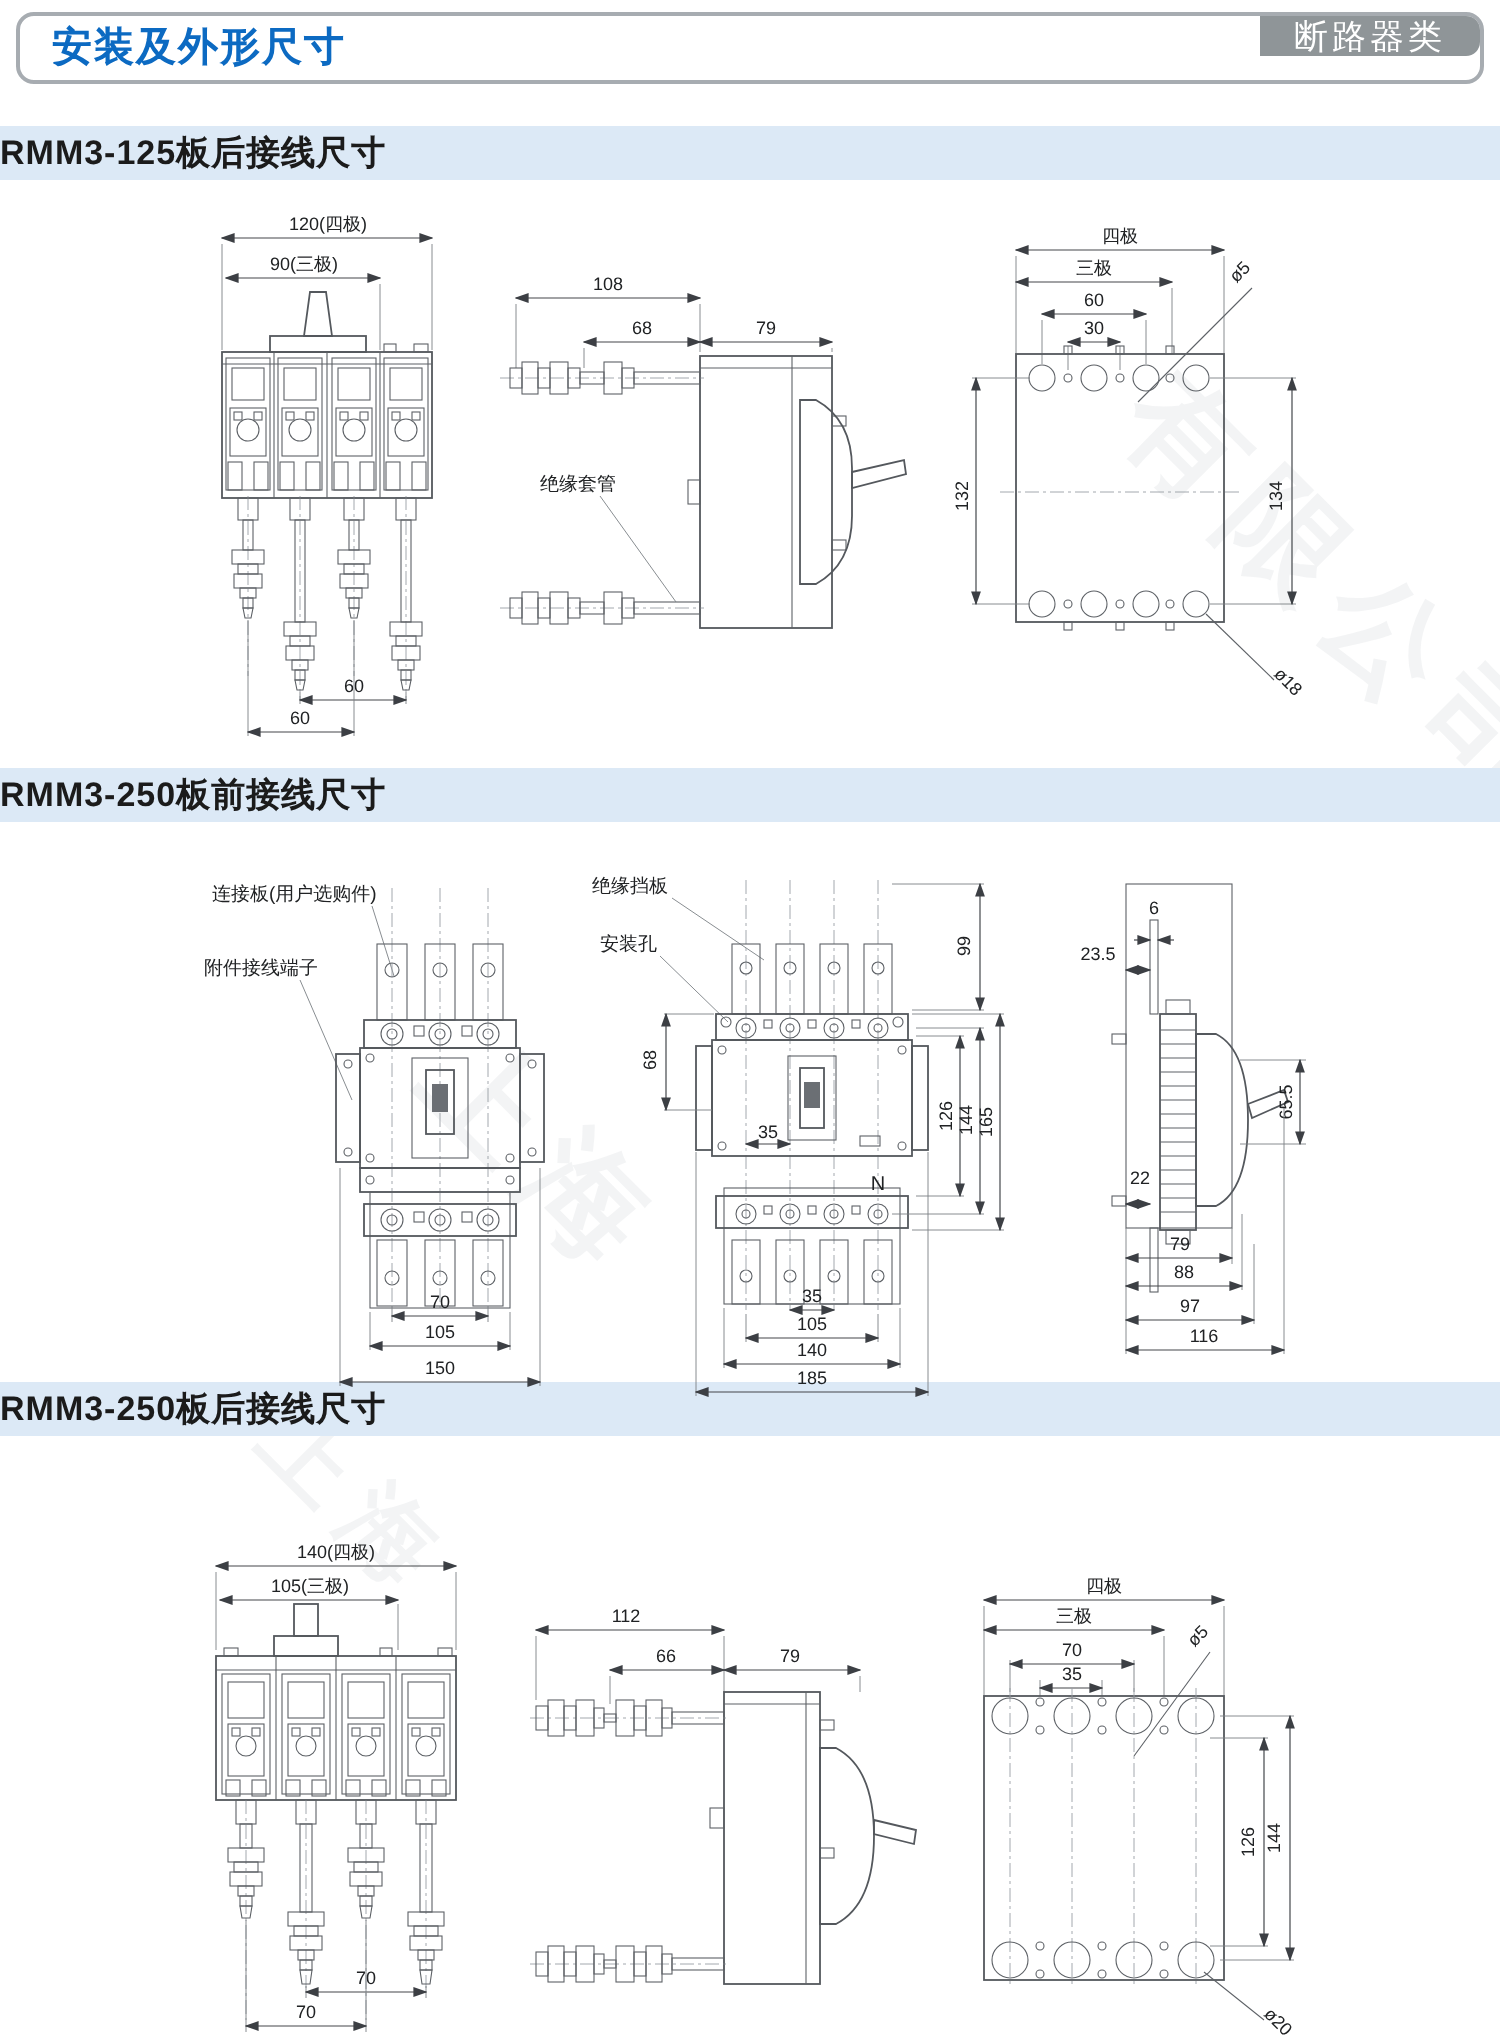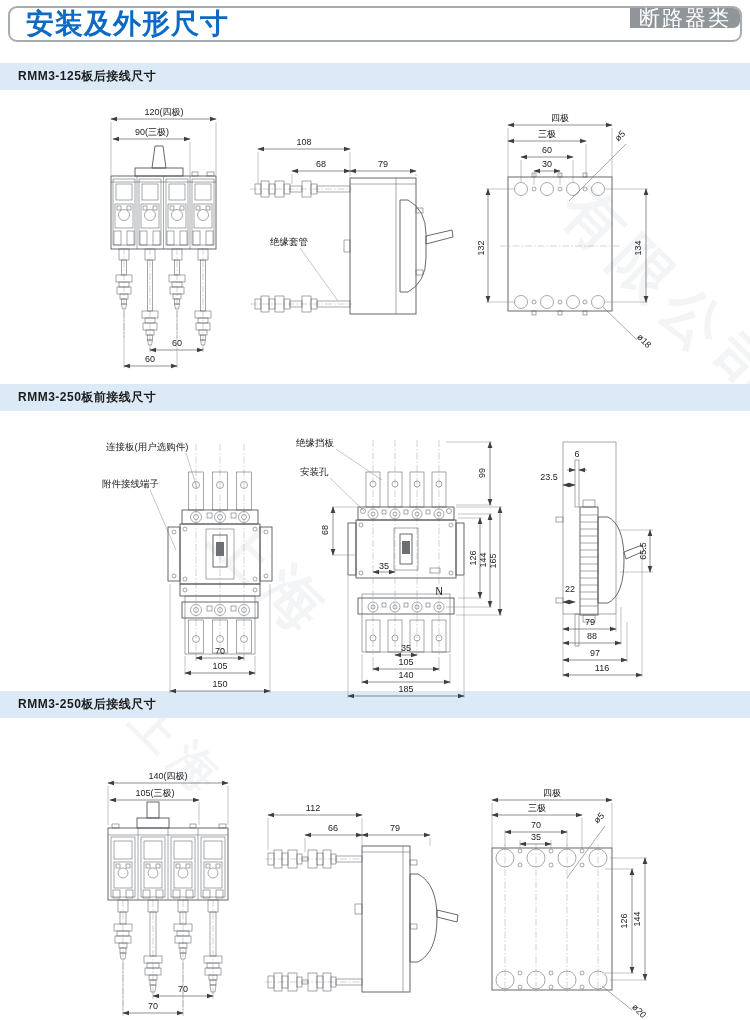--- a/index.html
+++ b/index.html
@@ -1,27 +1,27 @@
 <!DOCTYPE html>
 <html><head>
 <meta charset="utf-8">
 <style>
   html,body{margin:0;padding:0;}
   body{width:750px;height:1020px;background:#ffffff;position:relative;overflow:hidden;
        font-family:"Liberation Sans",sans-serif;}
   .hdr{position:absolute;left:8px;top:6px;width:734px;height:36px;box-sizing:border-box;
        border:2px solid #a7acb1;border-radius:9px;background:#fff;}
   .hdr-title{position:absolute;left:16px;top:0;height:32px;line-height:32px;
-       color:#0c6ac2;font-size:28px;font-weight:bold;letter-spacing:1px;}
+       color:#0c6ac2;font-size:20px;font-weight:bold;letter-spacing:1px;}
   .hdr-badge{position:absolute;right:0;top:0;bottom:12px;width:110px;background:#8f9598;
-       border-radius:0 7px 7px 0;color:#fff;font-size:21px;display:flex;
+       border-radius:0 7px 7px 0;color:#fff;font-size:17px;display:flex;
        align-items:center;justify-content:center;letter-spacing:2px;}
   .bar{position:absolute;left:0;width:750px;height:27px;background:#dce9f6;
-       color:#1b1b1b;font-size:12px;font-weight:bold;line-height:27px;
-       padding-left:18px;box-sizing:border-box;letter-spacing:0.5px;}
+       color:#1b1b1b;font-size:17px;font-weight:bold;line-height:27px;
+       box-sizing:border-box;letter-spacing:0.5px;}
   #bar1{top:63px}#bar2{top:384px}#bar3{top:691px}
   .dw{position:absolute;}
   .wm{position:absolute;font-weight:bold;color:rgba(90,98,112,0.07);
       transform:rotate(45deg);transform-origin:left top;font-size:60px;
       letter-spacing:10px;white-space:nowrap;pointer-events:none;z-index:0;}
   svg{overflow:visible;}
   svg text{font-family:"Liberation Sans",sans-serif;}
   .ol{fill:none;stroke:#54585d;stroke-width:0.9;}
   .ol2{fill:none;stroke:#5d6166;stroke-width:0.55;}
   .dl{fill:none;stroke:#44474b;stroke-width:0.6;

